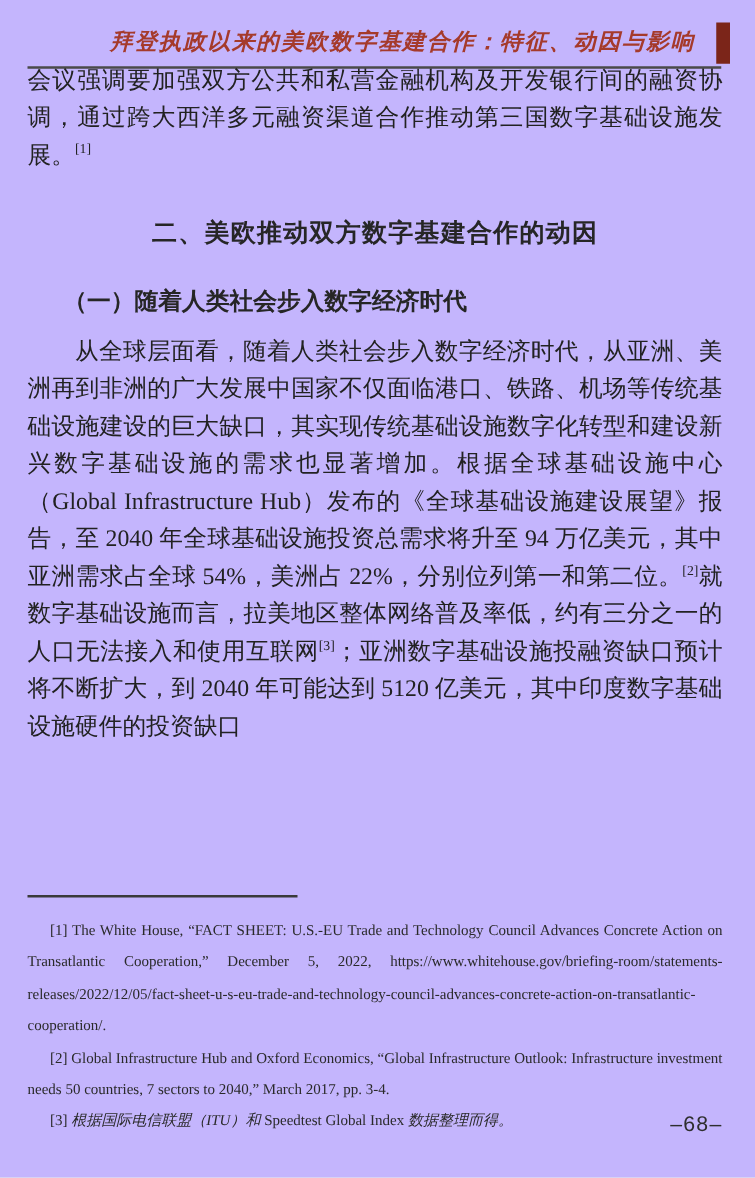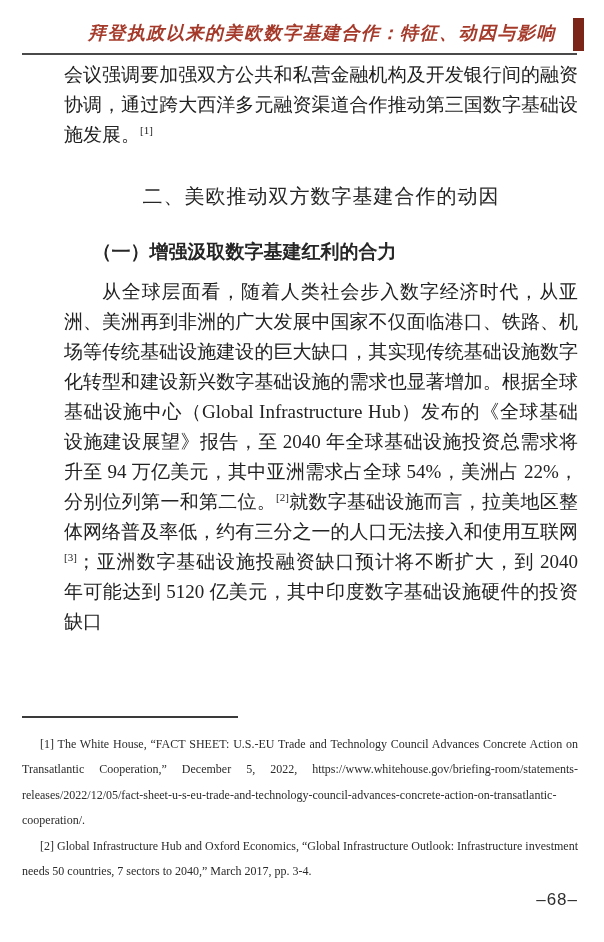--- a/index.html
+++ b/index.html
@@ -2,21 +2,21 @@
 <html><head>
 <meta charset="utf-8">
 <style>
   * { margin: 0; padding: 0; box-sizing: border-box; }
   html, body { background: #e9e9e9; }
   .page {
     position: relative;
     width: 604px;
     height: 942px;
     margin: 0 auto;
-    background: #ffffff;
+    background: #c4b5fd;
     overflow: hidden;
     font-family: "Liberation Serif", "DejaVu Serif", serif;
     color: #1f1f1f;
   }
 
   
   .header { position: absolute; top: 18px; left: 22px; right: 20px; height: 40px; }
   .header-title {
     position: absolute;
     right: 28px;
@@ -26,32 +26,31 @@
     font-style: italic;
     letter-spacing: 1.5px;
     white-space: nowrap;
   }
   .header-bar { position: absolute; right: 0; top: 0; width: 11px; height: 33px; }
   .header-rule { position: absolute; left: 0; right: 7px; top: 35px; border-top: 2px solid #4a4a4a; }
 
   
   .main {
     position: absolute;
-    top: 60px;
+    top: 50px;
     left: 22px;
     right: 26px;
     text-align: justify;
-    margin-left: 42px;
   }
   p.body-text { font-size: 19px; line-height: 30px; color: #222; }
   p.indent { text-indent: 2em; }
   .section-heading {
     font-family: "Liberation Sans", "DejaVu Sans", sans-serif;
     font-size: 20px;
-    font-weight: normal;
+    font-weight: bold;
     text-align: center;
     color: #262626;
     letter-spacing: 1px;
     margin-top: 33px;
     margin-bottom: 30px;
   }
   .subsection-heading {
     font-family: "Liberation Sans", "DejaVu Sans", sans-serif;
     font-size: 19px;
     font-weight: bold;
@@ -98,26 +97,27 @@
     <div class="header-bar" style="background: rgb(123, 37, 25);"></div>
     <div class="header-rule" style="border-top-color: rgb(74, 74, 74);"></div>
   </div>
 
   <div class="main">
     <p class="body-text"><span>会议强调要加强双方公共和私营金融机构及开发银行间的融资协调，通过跨大西洋多元融资渠道合作推动第三国数字基础设施发展。</span><sup class="fn-ref">[1]</sup></p>
 
     <h2 class="section-heading">二、美欧推动双方数字基建合作的动因</h2>
 
 
-    <h3 class="subsection-heading">（一）增强汲取数字基建红利的合力</h3>
+    <h3 class="subsection-heading">（一）随着人类社会步入数字经济时代</h3>
 
     <p class="body-text indent"><span>从全球层面看，随着人类社会步入数字经济时代，从亚洲、美洲再到非洲的广大发展中国家不仅面临港口、铁路、机场等传统基础设施建设的巨大缺口，其实现传统基础设施数字化转型和建设新兴数字基础设施的需求也显著增加。根据全球基础设施中心（Global Infrastructure Hub）发布的《全球基础设施建设展望》报告，至 2040 年全球基础设施投资总需求将升至 94 万亿美元，其中亚洲需求占全球 54%，美洲占 22%，分别位列第一和第二位。</span><sup class="fn-ref">[2]</sup><span>就数字基础设施而言，拉美地区整体网络普及率低，约有三分之一的人口无法接入和使用互联网</span><sup class="fn-ref">[3]</sup><span>；亚洲数字基础设施投融资缺口预计将不断扩大，到 2040 年可能达到 5120 亿美元，其中印度数字基础设施硬件的投资缺口</span></p>
   </div>
 
   <div class="footer">
     <div class="fn-divider"></div>
     <p class="footnote wrap-url">[1] The White House, “FACT SHEET: U.S.-EU Trade and Technology Council Advances Concrete Action on Transatlantic Cooperation,” December 5, 2022, https://www.whitehouse.gov/briefing-room/statements-releases/2022/12/05/fact-sheet-u-s-eu-trade-and-technology-council-advances-concrete-action-on-transatlantic-cooperation/.</p>
     <p class="footnote">[2] Global Infrastructure Hub and Oxford Economics, “Global Infrastructure Outlook: Infrastructure investment needs 50 countries, 7 sectors to 2040,” March 2017, pp. 3-4.</p>
+    <p class="footnote"><span>[3] </span><span class="kai">根据国际电信联盟（ITU）和 </span><span>Speedtest Global Index</span><span class="kai"> 数据整理而得。</span></p>
   </div>
 
   <div class="page-number">–68–</div>
 
 </div>
 
 </body></html>

